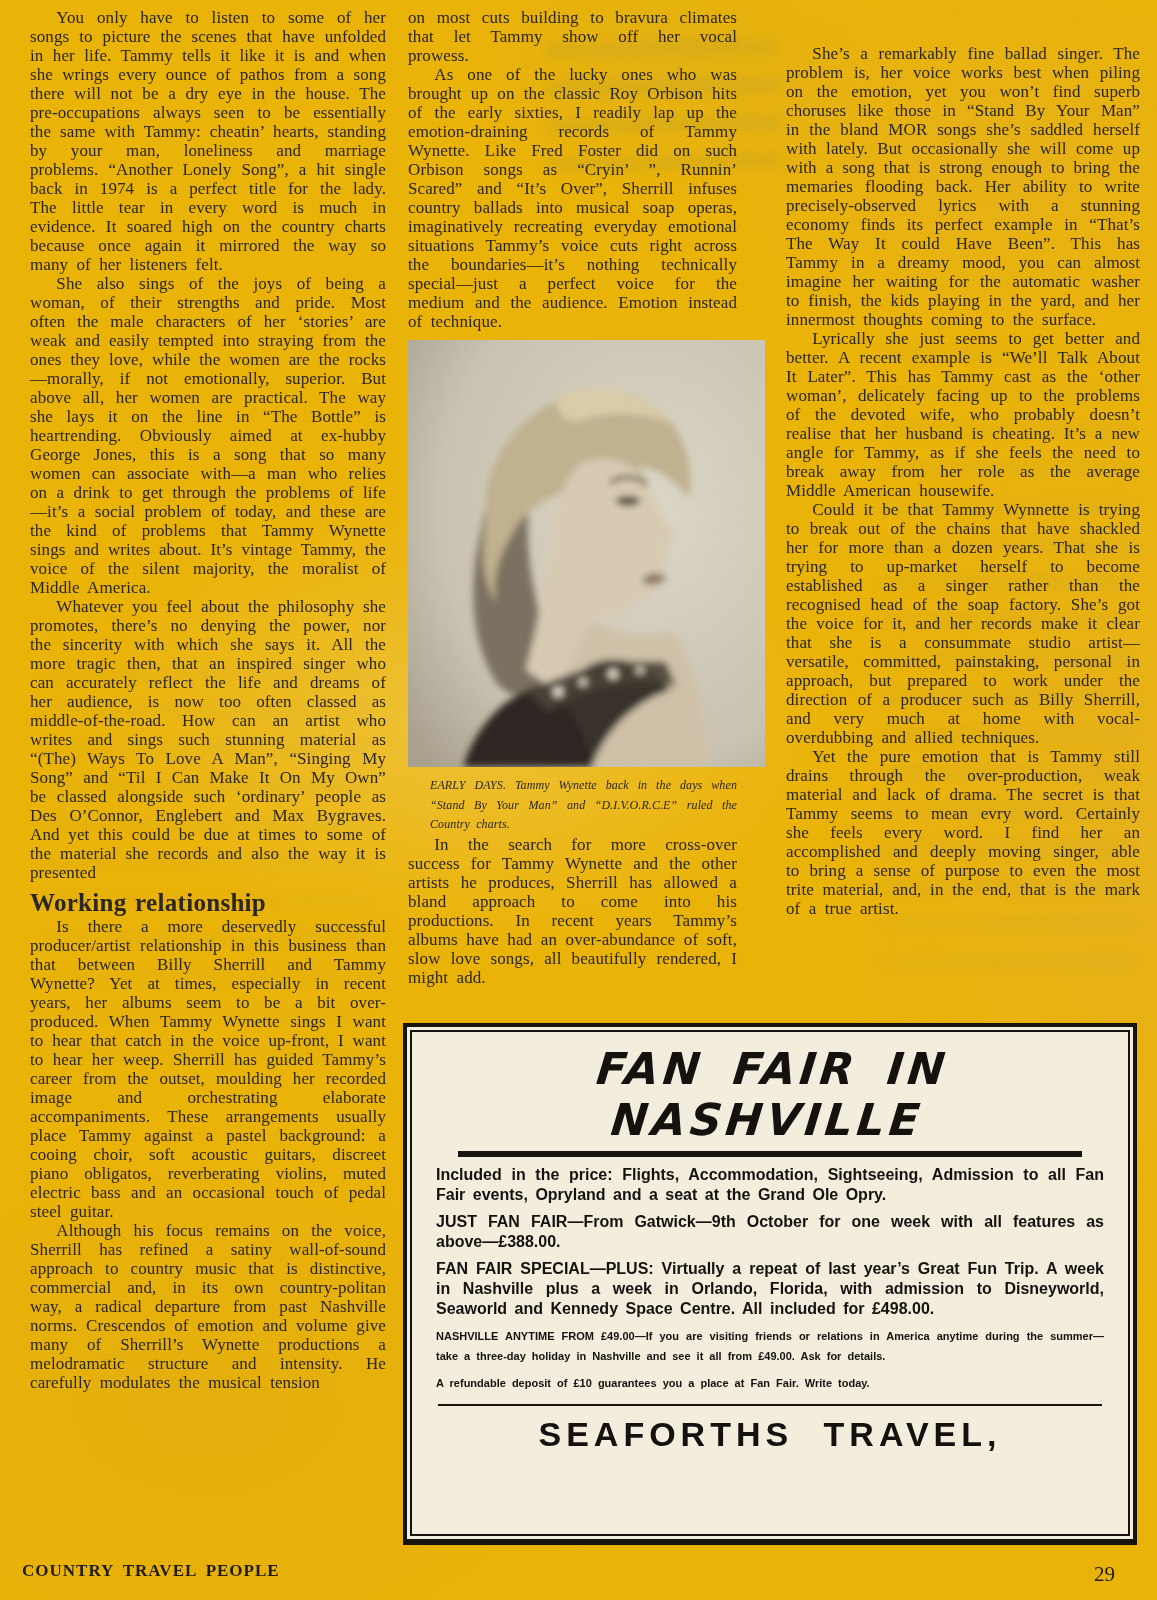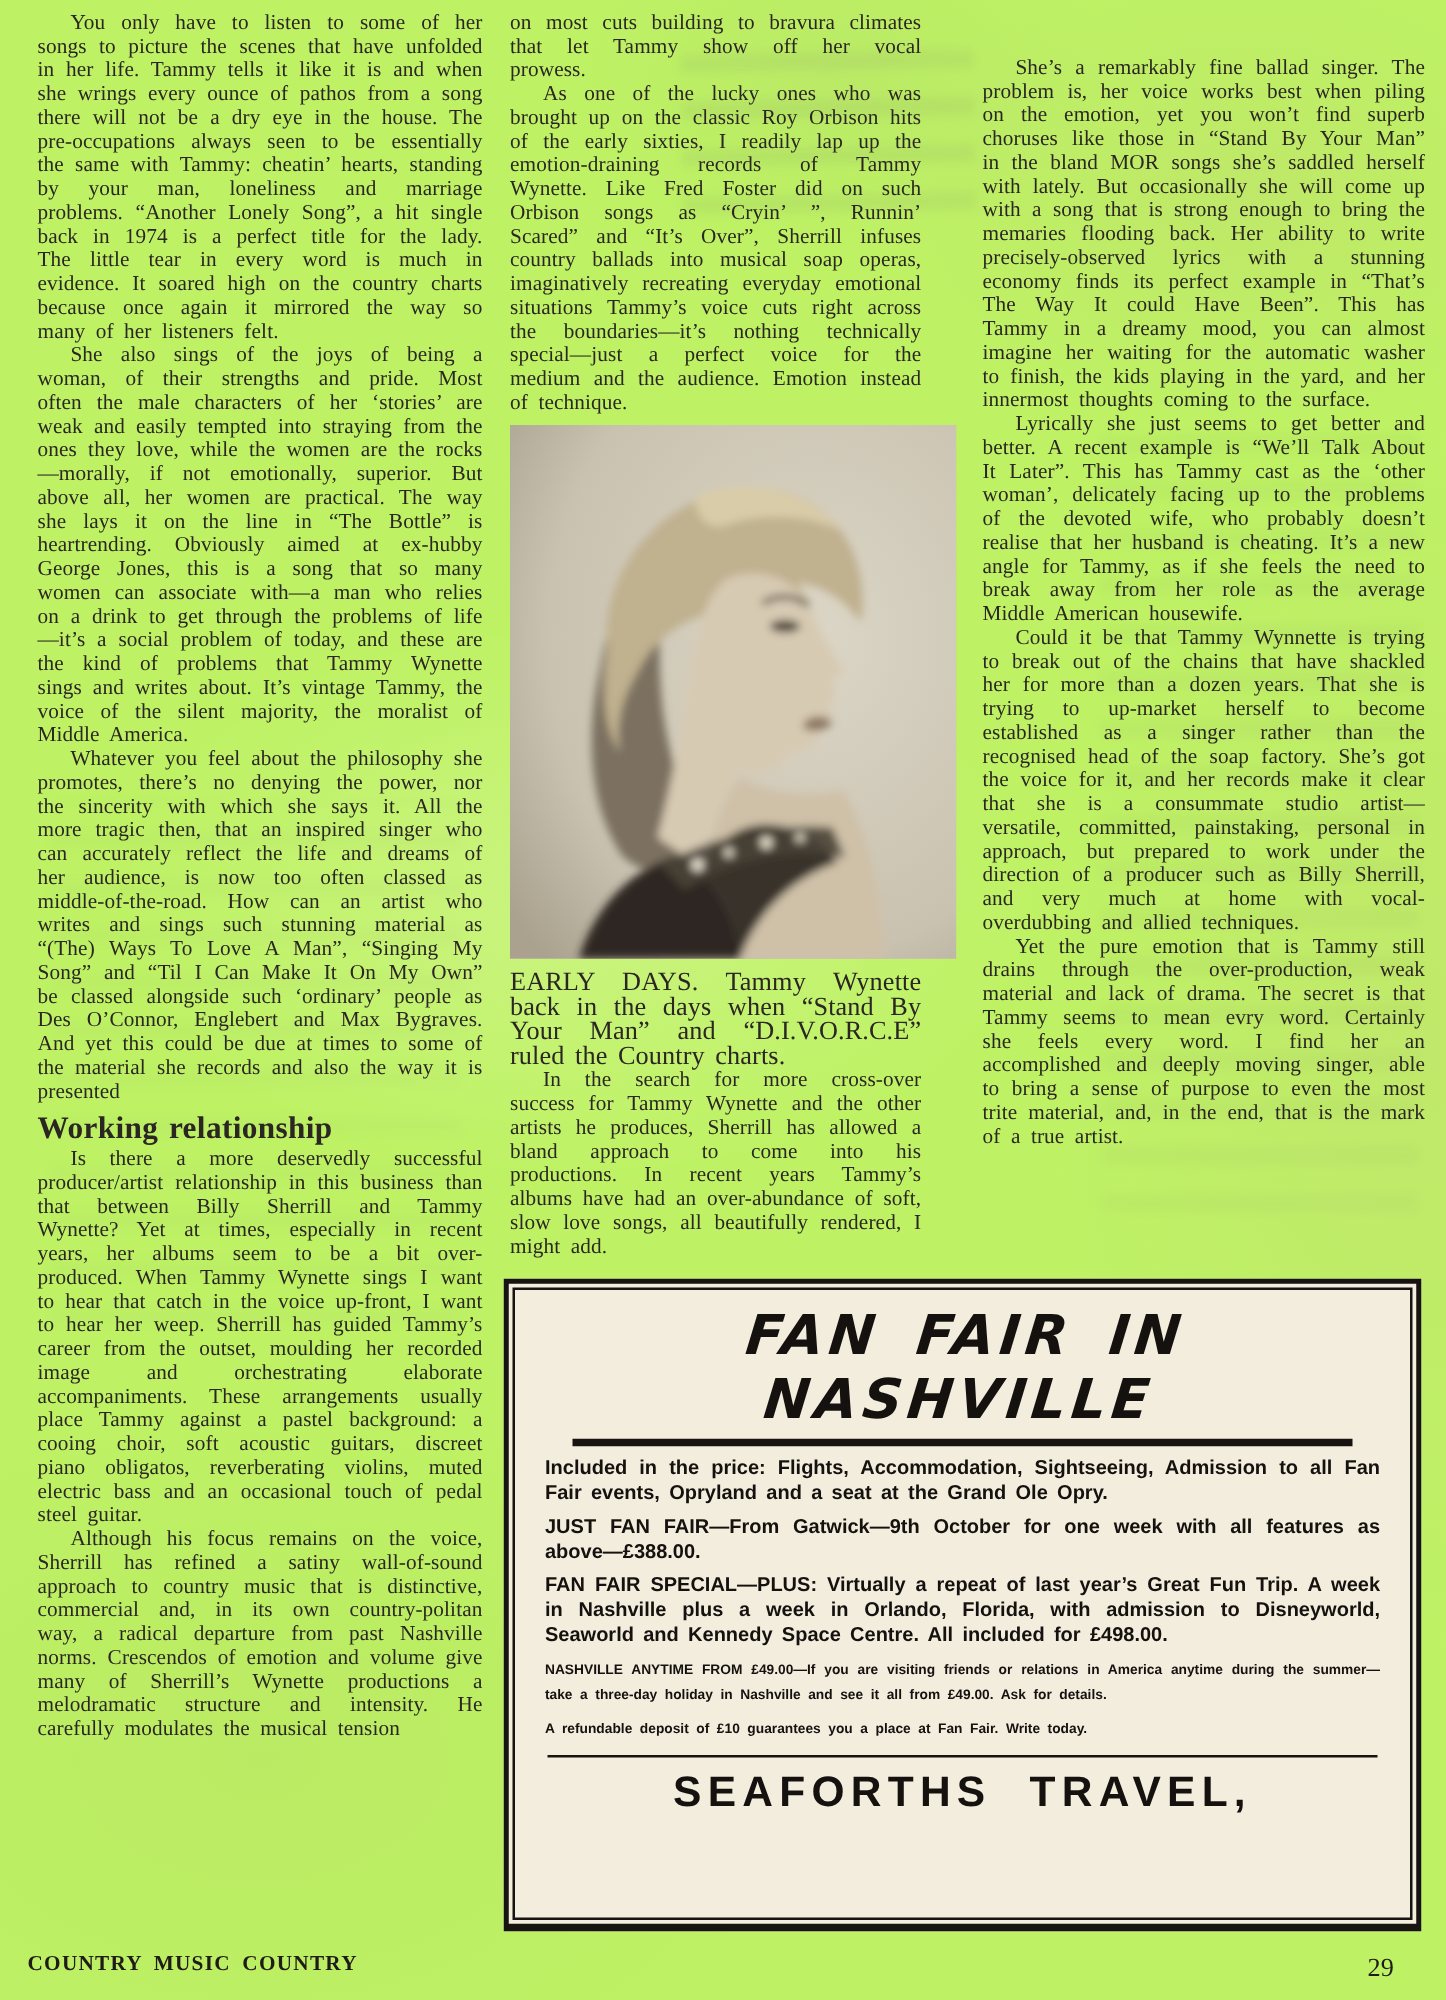--- a/index.html
+++ b/index.html
@@ -1,18 +1,18 @@
 <!DOCTYPE html>
 <html><head>
 <meta charset="utf-8">
 <style>
   html,body { margin:0; padding:0; background:#6b675e; }
   .page {
     position:relative; width:1157px; height:1600px; margin:0 auto;
-    background:#bef264; overflow:hidden;
+    background:#eab308; overflow:hidden;
     font-family:"Liberation Serif", serif; color:#2b2621;
   }
   
   .page::before {
     content:""; position:absolute; inset:0; pointer-events:none;
     background:
       radial-gradient(ellipse 420px 280px at 86% 10%, rgba(199,160,138,0.12), transparent 70%),
       radial-gradient(ellipse 460px 720px at 99% 52%, rgba(208,168,150,0.13), transparent 72%),
       radial-gradient(ellipse 640px 420px at 18% 88%, rgba(125,112,88,0.06), transparent 70%),
       radial-gradient(ellipse 320px 200px at 58% 4%, rgba(150,152,120,0.09), transparent 70%),
@@ -34,22 +34,22 @@
   .col p { margin:0; }
   .col p.ind { text-indent:1.55em; }
   .col1 { left:30px;  width:356px; }
   .col2 { left:408px; width:329px; }
   .col3 { left:786px; width:354px;margin-top:36px; }
   h2.section-heading { font-size:25px; font-weight:bold; margin:11px 0 5px;
        letter-spacing:.3px; word-spacing:2px; text-align:left; }
 
   figure.photo { margin:9px 0 0; }
   figure.photo svg { display:block; background:#c9c2b1; }
-  figcaption { font-size:21px; line-height:19.5px;
-       margin-top:9px; word-spacing:3px; }
+  figcaption { font-style:italic; font-size:12px; line-height:19.5px;
+       margin-top:9px; word-spacing:3px;margin-left:22px; }
   .after-photo { margin-top:26px; }
 
   
   .ad { position:absolute; left:403px; top:1023px; width:734px; height:522px;
         background:#f3edde; border:4px solid #161310; border-bottom-width:6px;
         box-sizing:border-box; }
   .ad-inner { position:absolute; inset:3px; border:2px solid #161310;
         padding:4px 24px 6px; box-sizing:border-box; overflow:hidden;
         font-family:"Liberation Sans", sans-serif; color:#14110e; }
   .ad-headline { font-family:"DejaVu Sans", sans-serif; font-size:44px; line-height:1.15;
@@ -144,16 +144,16 @@
       <p class="ad-p">JUST FAN FAIR—From Gatwick—9th October for one week with all features as above—£388.00.</p>
       <p class="ad-p">FAN FAIR SPECIAL—PLUS: Virtually a repeat of last year’s Great Fun Trip. A week in Nashville plus a week in Orlando, Florida, with admission to Disneyworld, Seaworld and Kennedy Space Centre. All included for £498.00.</p>
       <p class="ad-p light">NASHVILLE ANYTIME FROM £49.00—If you are visiting friends or relations in America anytime during the summer—take a three-day holiday in Nashville and see it all from £49.00. Ask for details.</p>
       <p class="ad-p light">A refundable deposit of £10 guarantees you a place at Fan Fair. Write today.</p>
       <div class="ad-rule2"></div>
       <div class="ad-company">SEAFORTHS TRAVEL,</div>
 
     </div>
   </div>
 
-  <div class="footer-name">COUNTRY MUSIC COUNTRY</div>
+  <div class="footer-name">COUNTRY TRAVEL PEOPLE</div>
   <div class="page-num">29</div>
 
 </div>
 
 </body></html>

